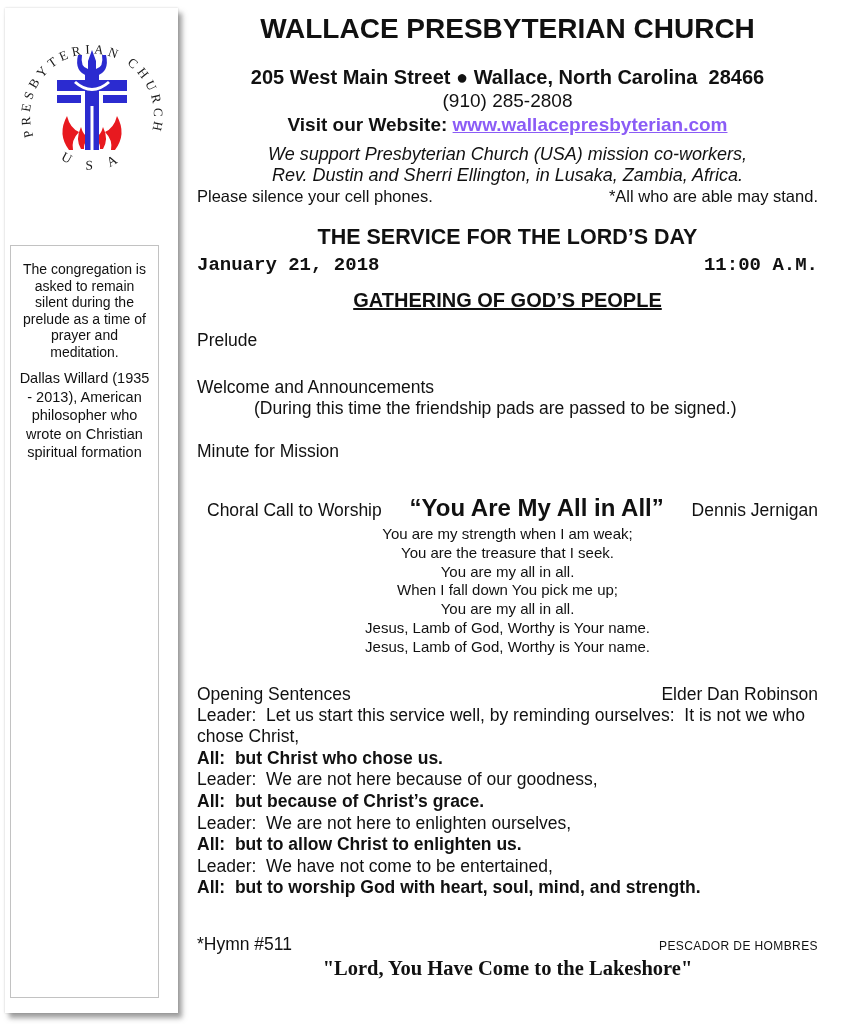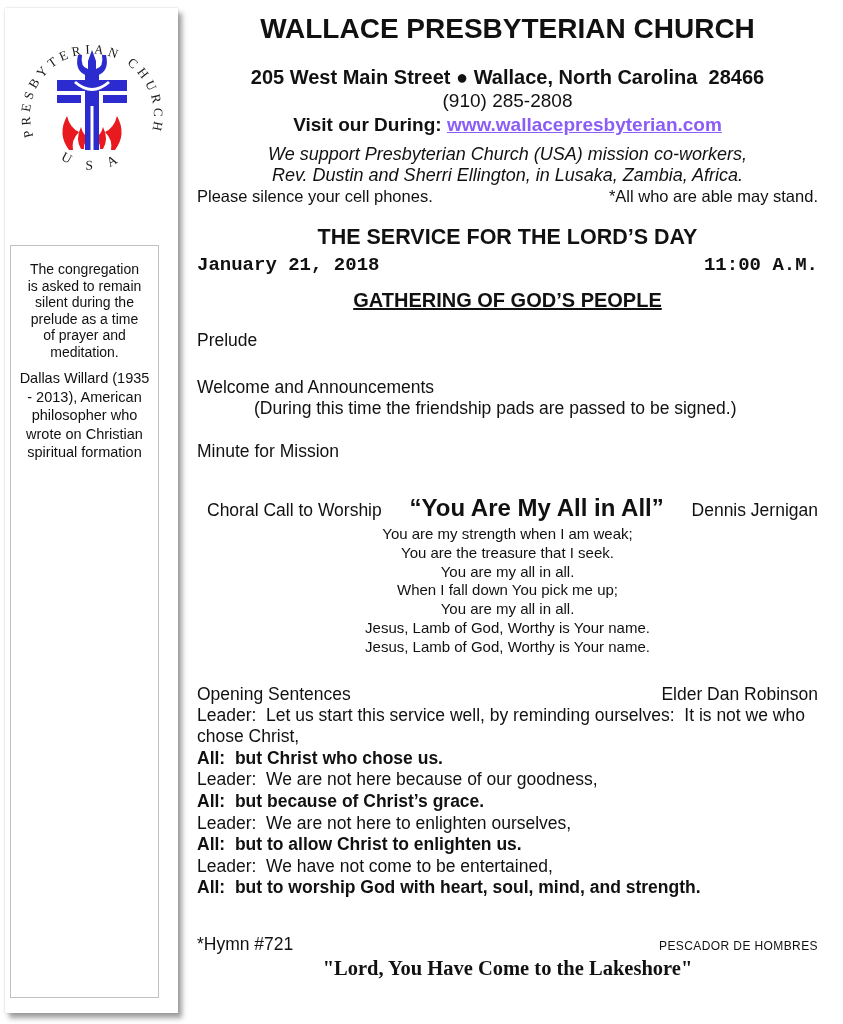--- a/index.html
+++ b/index.html
@@ -11,21 +11,21 @@
   .left-panel{
     position:absolute; left:5px; top:8px; width:173px; height:1005px;
     background:#fff;
     box-shadow: 4px 5px 5px rgba(80,80,80,.55), 0 0 2px rgba(0,0,0,.18);
   }
   .logo-wrap{ width:150px; margin:10px auto 0; }
   .notes-box{
     position:absolute; left:5px; top:237px; width:149px; height:753px;
     border:1px solid #c2c2c2; background:#fff; text-align:center;
   }
-  .note1{ margin:15px 13px 0; font-size:14px; line-height:16.5px; }
+  .note1{ margin:15px 6px 0; font-size:14px; line-height:16.5px; }
   .quote{ margin:276px 8px 0; font-size:14.5px; line-height:21px; }
   .attribution{ margin:9px 8px 0; font-size:14.5px; line-height:18.5px; }
 
   
   .main{ position:absolute; left:197px; top:12px; width:621px; }
   .center{ text-align:center; }
   .row{ display:flex; justify-content:space-between; align-items:baseline; }
 
   .church-name{ font-size:28px; font-weight:bold; line-height:33px; }
   .addr{ font-size:20px; line-height:24px; margin-top:20px;font-weight:bold; }
@@ -104,21 +104,21 @@
     <p class="attribution">Dallas Willard (1935 - 2013), American philosopher who wrote on Christian spiritual formation</p>
   </div>
 </aside>
 
 <main class="main">
 
   <h1 class="church-name center">WALLACE PRESBYTERIAN CHURCH</h1>
   <p class="addr center pw">205 West Main Street ● Wallace, North Carolina  28466</p>
   <p class="phone center">(910) 285-2808</p>
   <p class="website center">
-    <span class="pw">Visit our During:</span><span> </span>
+    <span class="pw">Visit our Website:</span><span> </span>
     <a href="#">www.wallacepresbyterian.com</a>
   </p>
 
   <p class="mission mission-first center">We support Presbyterian Church (USA) mission co-workers,</p>
   <p class="mission center">Rev. Dustin and Sherri Ellington, in Lusaka, Zambia, Africa.</p>
 
   <div class="row silence-row">
     <span>Please silence your cell phones.</span>
     <span>*All who are able may stand.</span>
   </div>
@@ -163,18 +163,18 @@
   <p class="resp pw">Leader:  Let us start this service well, by reminding ourselves:  It is not we who chose Christ,</p>
   <p class="resp all pw">All:  but Christ who chose us.</p>
   <p class="resp pw">Leader:  We are not here because of our goodness,</p>
   <p class="resp all pw">All:  but because of Christ’s grace.</p>
   <p class="resp pw">Leader:  We are not here to enlighten ourselves,</p>
   <p class="resp all pw">All:  but to allow Christ to enlighten us.</p>
   <p class="resp pw">Leader:  We have not come to be entertained,</p>
   <p class="resp all pw">All:  but to worship God with heart, soul, mind, and strength.</p>
 
   <div class="row hymn-row">
-    <span class="hymn-label">*Hymn #721</span>
+    <span class="hymn-label">*Hymn #511</span>
     <span class="hymn-tune">PESCADOR DE HOMBRES</span>
   </div>
   <p class="hymn-title">"Lord, You Have Come to the Lakeshore"</p>
 
 </main>
 
 </body></html>

